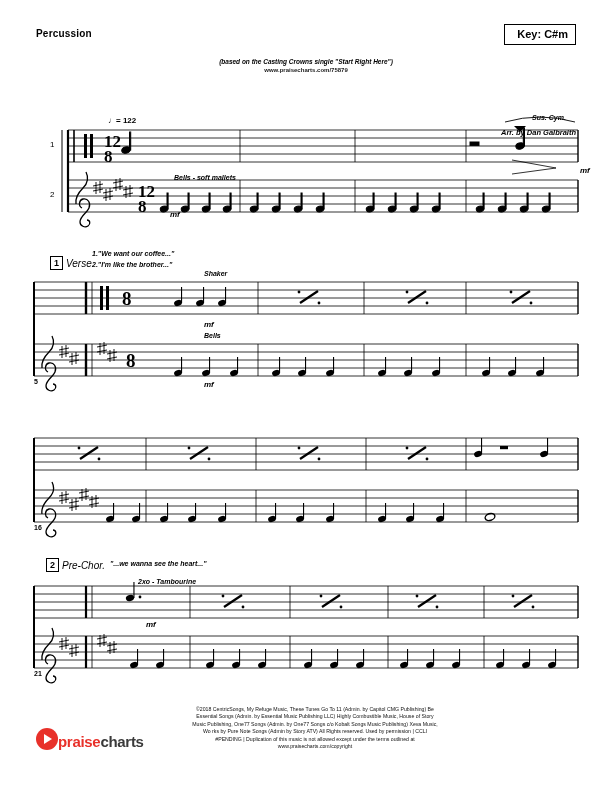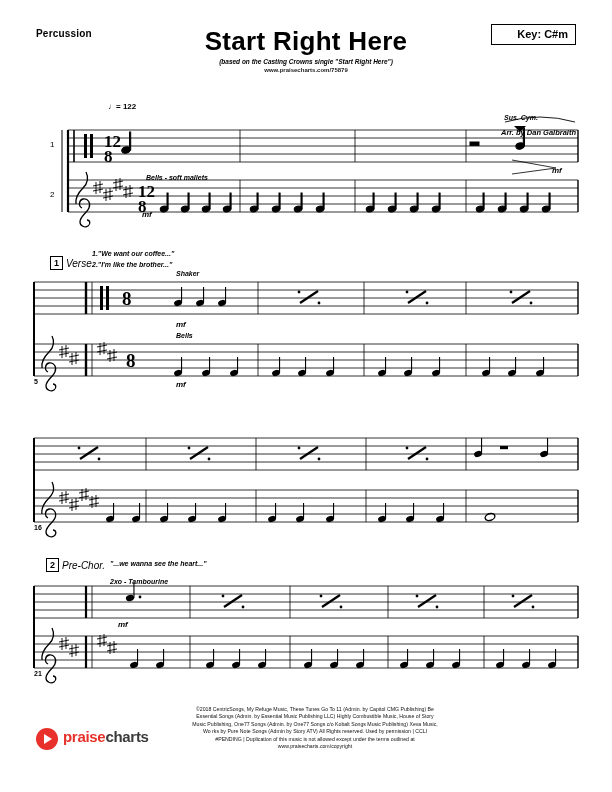--- a/index.html
+++ b/index.html
@@ -58,21 +58,21 @@
     text-align: center;
     font-size: 6px;
     font-weight: bold;
     color: #222;
   }
   .key-box {
     position: absolute;
     right: 36px;
     top: 24px;
     border: 1.2px solid #000;
-    padding: 3px 7px 4px 25px;
+    padding: 3px 7px 4px 12px;
     font-size: 11px;
     font-weight: bold;
     background: #fff;
   }
   .credits {
     position: absolute;
     right: 36px;
     top: 60px;
     text-align: right;
     font-size: 7.5px;
@@ -88,20 +88,21 @@
     font-style: italic;
     font-weight: bold;
     margin-top: 36px;
   }
 
   
   .txt {
     position: absolute;
     font-size: 7px;
     white-space: nowrap;
+    margin-left: 28px;
   }
   .txt.bold { font-weight: bold; }
   .txt.ital { font-style: italic; }
   .tempo {
     position: absolute;
     font-size: 8px;
     font-weight: bold;
     white-space: nowrap;
   }
   .lyric {
@@ -145,22 +146,21 @@
     text-align: center;
     font-size: 5.2px;
     line-height: 7.4px;
     color: #111;
   }
   .pc-logo {
     position: absolute;
     left: 36px;
     top: 728px;
     display: flex;
-    align-items: flex-start;
-    gap: 5px;
+    align-items: flex-end;
   }
   .pc-logo .mark {
     width: 22px;
     height: 22px;
     border-radius: 50%;
     background: #e8312a;
     position: relative;
   }
   .pc-logo .mark::after {
     content: "";
@@ -184,21 +184,20 @@
     left: 0;
     top: 0;
   }
 </style>
 </head>
 <body>
 
 <div class="page">
 
   <div class="instrument-label">Percussion</div>
-  <div class="song-title">Start Right Here</div>
   <div class="subtitle">(based on the Casting Crowns single "Start Right Here")</div>
   <div class="weburl">www.praisecharts.com/75879</div>
   <div class="key-box">Key: C#m</div>
   <div class="arranger">Arr. by Dan Galbraith</div>
 
   <svg class="sheet" width="612" height="792" viewBox="0 0 612 792">
     <g stroke="#000" stroke-width="0.8" fill="none">
 
       <line x1="68" y1="130" x2="578" y2="130"></line>
       <line x1="68" y1="138" x2="578" y2="138"></line>
@@ -642,21 +641,21 @@
         <rect x="459" y="649" width="1.1" height="16"></rect>
       <ellipse cx="500" cy="665" rx="4" ry="3" transform="rotate(-18 500 665)"></ellipse>
         <rect x="503" y="649" width="1.1" height="16"></rect>
       <ellipse cx="526" cy="665" rx="4" ry="3" transform="rotate(-18 526 665)"></ellipse>
         <rect x="529" y="649" width="1.1" height="16"></rect>
       <ellipse cx="552" cy="665" rx="4" ry="3" transform="rotate(-18 552 665)"></ellipse>
         <rect x="555" y="649" width="1.1" height="16"></rect>
     </g>
   </svg>
 
-  <div class="tempo" style="left:108px; top:102px;">
+  <div class="tempo" style="left:108px; top:116px;">
     <span>♩</span><span>= 122</span>
   </div>
   <div class="staff-num" style="left:50px; top:140px;">1</div>
   <div class="staff-num" style="left:50px; top:190px;">2</div>
   <div class="txt bold ital" style="left:146px; top:174px;">Bells - soft mallets</div>
   <div class="txt ital bold" style="left:504px; top:114px;">Sus. Cym.</div>
   <div class="txt bold ital" style="left:142px; top:210px; font-size:8px;">mf</div>
   <div class="txt bold ital" style="left:552px; top:166px; font-size:8px;">mf</div>
 
   <div class="rehearsal" style="left:50px; top:256px;">1</div>

